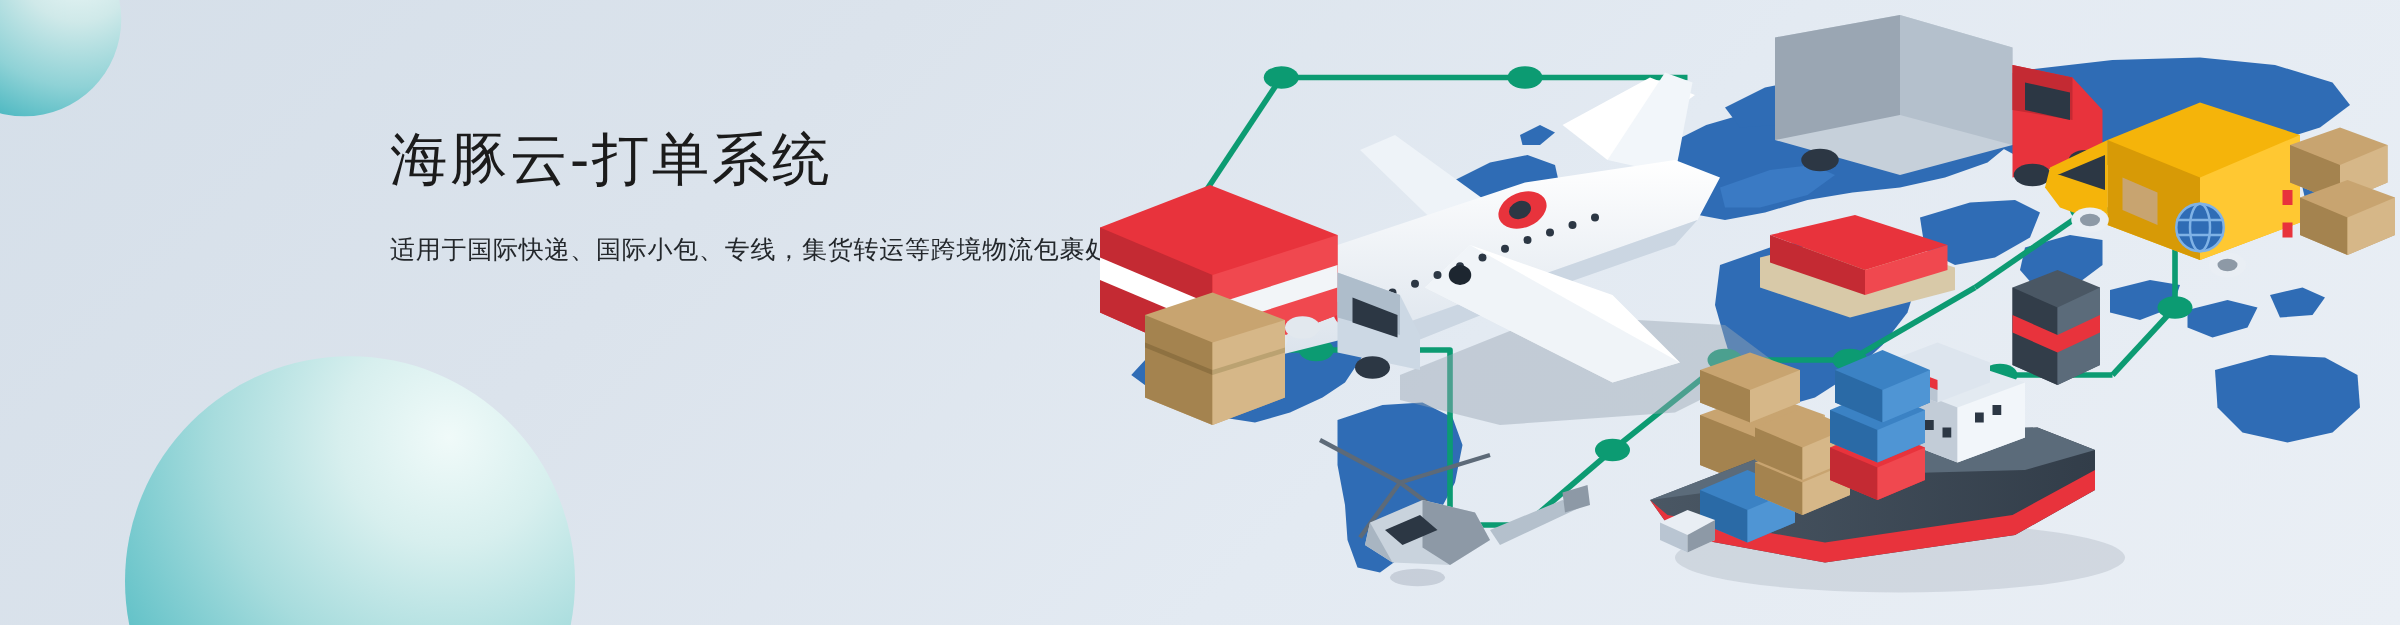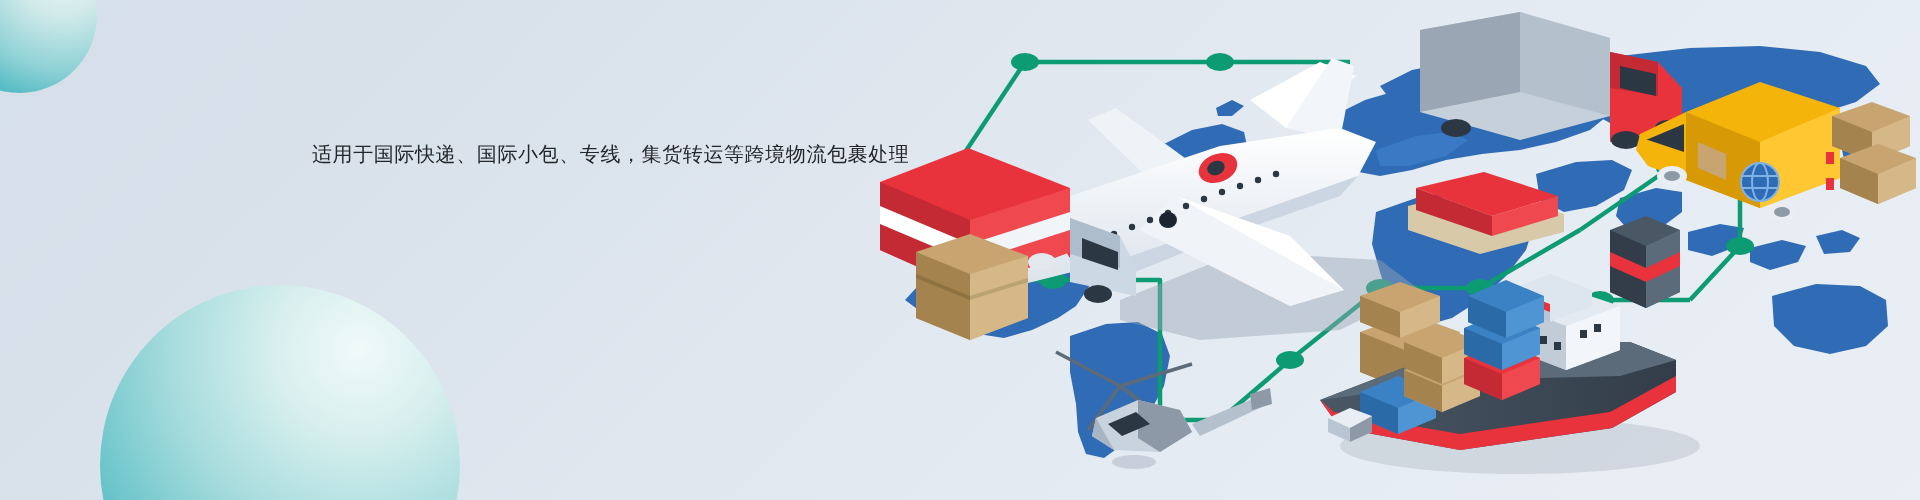--- a/index.html
+++ b/index.html
@@ -41,20 +41,21 @@
 </style>
 </head>
 <body>
 
 <div class="banner">
 
   <div class="blob blob-tl"></div>
   <div class="blob blob-bl"></div>
 
   <div class="copy">
+    <div class="title">海豚云-打单系统</div>
     <div class="subtitle">适用于国际快递、国际小包、专线，集货转运等跨境物流包裹处理</div>
   </div>
 
   <div class="illus">
     <svg viewBox="0 0 1100 500" xmlns="http://www.w3.org/2000/svg" shape-rendering="geometricPrecision">
       <defs>
         <linearGradient id="planeBody" x1="0" y1="0" x2="0" y2="1">
           <stop offset="0%" stop-color="#ffffff"></stop>
             <stop offset="100%" stop-color="#dbe3ec"></stop>
         </linearGradient>

